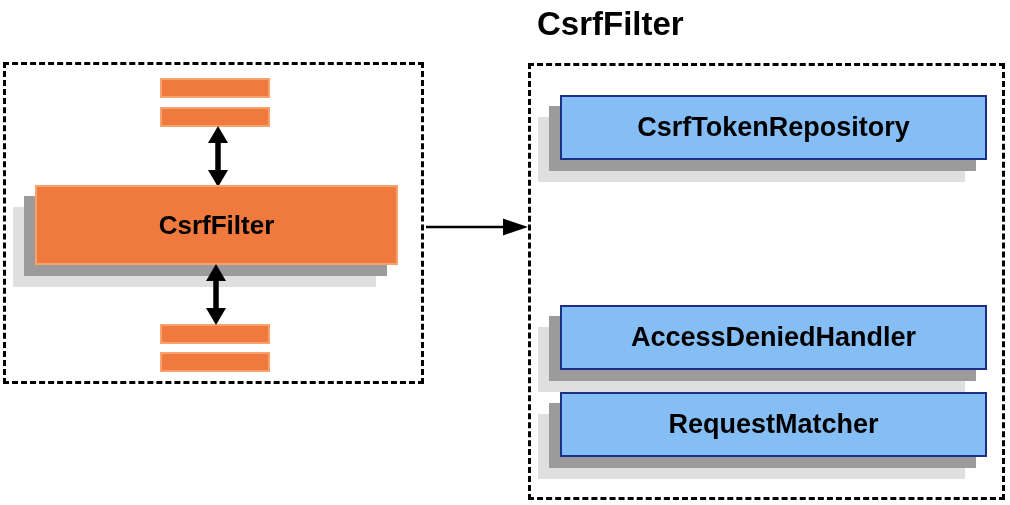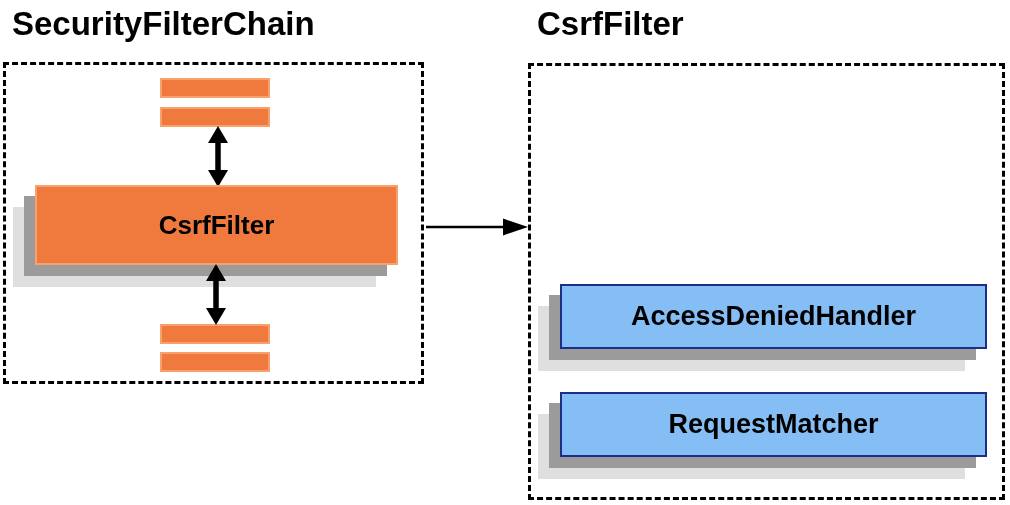--- a/index.html
+++ b/index.html
@@ -82,40 +82,39 @@
     background: var(--blue-fill, #85BDF5);
     border: 2px solid var(--blue-border, #1D2E86);
     box-shadow: -11px 11px 0 var(--shadow-dark, #9B9B9B),
                 -22px 22px 0 var(--shadow-light, #DFDFDF);
     display: flex;
     align-items: center;
     justify-content: center;
   }
   .collab-1 { top: 95px; }
   .collab-2 { top: 193px; }
-  .collab-3 { top: 284px; }
+  .collab-3 { top: 305px; }
   .collab-4 { top: 392px; }
   .collab-box .node-label {
     font-size: 27px;
     font-weight: bold;
     color: #000;
   }
 
   .varrow { position: absolute; width: 28px; height: 61px; }
   .varrow.top    { left: 204px; top: 126px; }
   .varrow.bottom { left: 202px; top: 264px; }
 
   .harrow { position: absolute; left: 426px; top: 217px; width: 102px; height: 20px; }
 </style>
 </head>
 <body>
 
 <div class="canvas">
 
-  <div class="panel-title left">SecurityFilterChain</div>
   <div class="panel-title right">CsrfFilter</div>
 
   <div class="dashed-container left"></div>
   <div class="dashed-container right"></div>
 
   <div class="placeholder-bar bar-1"></div>
   <div class="placeholder-bar bar-2"></div>
   <div class="placeholder-bar bar-3"></div>
   <div class="placeholder-bar bar-4"></div>
 
@@ -133,20 +132,23 @@
     <line x1="14" y1="13" x2="14" y2="48" stroke="#000" stroke-width="5.5"></line>
     <polygon points="14,0 4,17 24,17" fill="#000"></polygon>
     <polygon points="14,61 4,44 24,44" fill="#000"></polygon>
   </svg>
 
   <svg class="harrow" viewBox="0 0 102 20">
     <line x1="0" y1="10" x2="80" y2="10" stroke="#000" stroke-width="2.5"></line>
     <polygon points="102,10 77,1.5 77,18.5" fill="#000"></polygon>
   </svg>
 
+  <div class="collab-box collab-1">
+    <span class="node-label">CsrfTokenRepository</span>
+  </div>
   <div class="collab-box collab-3">
     <span class="node-label">AccessDeniedHandler</span>
   </div>
   <div class="collab-box collab-4">
     <span class="node-label">RequestMatcher</span>
   </div>
 
 </div>
 
 </body></html>

